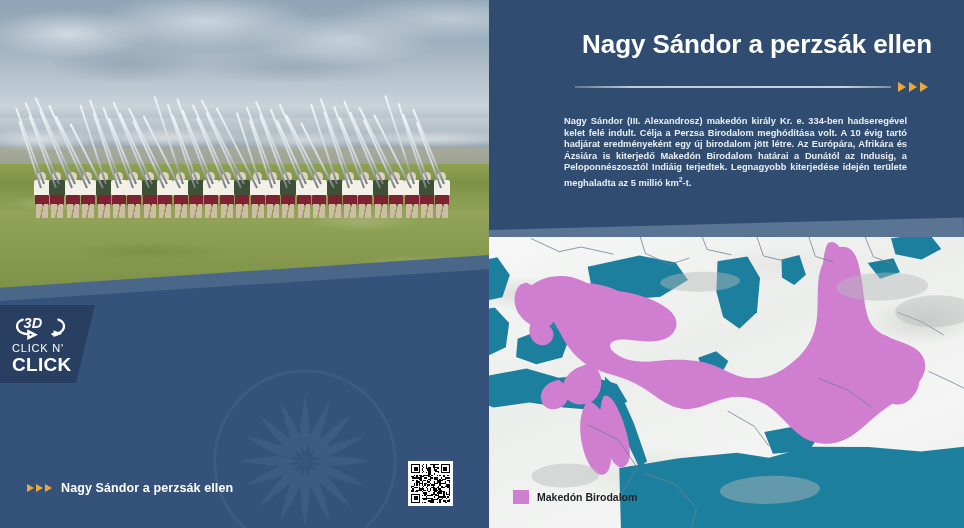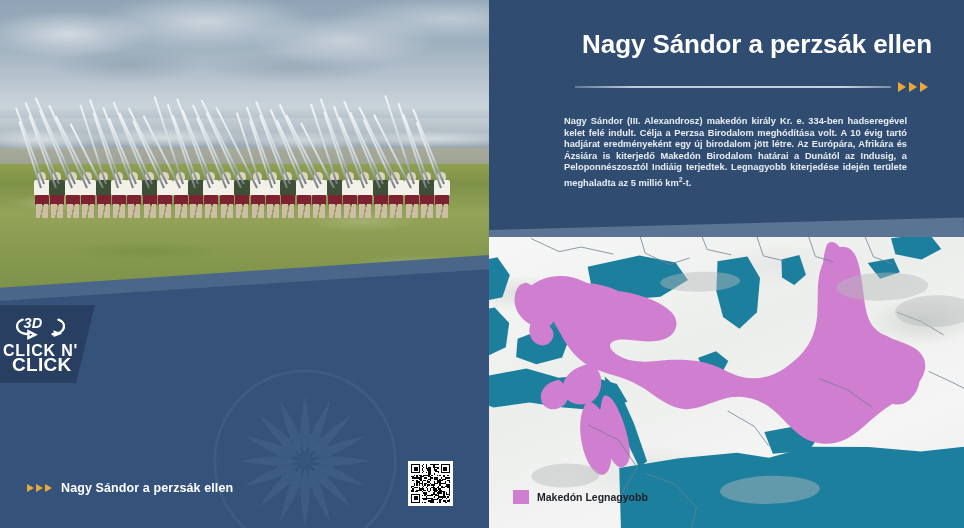--- a/index.html
+++ b/index.html
@@ -122,22 +122,22 @@
   .badge3d{
     position:absolute; left:0; top:305px;
     width:95px; height:78px;
     background:#283f62;
     clip-path: polygon(0 0, 100% 0, 80% 100%, 0 100%);
     -webkit-clip-path: polygon(0 0, 100% 0, 80% 100%, 0 100%);
     color:#ffffff;
   }
   .badge3d .b3d-logo{ position:absolute; left:12px; top:6px; width:58px; height:30px; }
   .badge3d .b3d-click{
-    position:absolute; left:3px; top:38px;
-    font-size:16px; font-weight:bold; letter-spacing:.8px; line-height:1;
+    position:absolute; left:12px; top:38px;
+    font-size:11px; font-weight:normal; letter-spacing:.8px; line-height:1;
   }
   .badge3d .b3d-learn{
     position:absolute; left:12px; top:50px;
     font-size:19px; font-weight:bold; letter-spacing:.3px; line-height:1;
   }
 
   
   .qr{
     position:absolute; left:408px; top:461px;
     width:45px; height:45px;
@@ -985,17 +985,17 @@
           <ellipse cx="418" cy="70" rx="46" ry="14"></ellipse>
           <ellipse cx="470" cy="96" rx="40" ry="16"></ellipse>
           <ellipse cx="300" cy="270" rx="50" ry="14"></ellipse>
           <ellipse cx="96" cy="250" rx="34" ry="12"></ellipse>
         </g>
       </svg>
     </div>
 
     <div class="legend">
       <span class="legend-swatch"></span>
-      <span class="legend-label">Makedón Legnagyobb</span>
+      <span class="legend-label">Makedón Birodalom</span>
     </div>
   </div>
 
 </div>
 
 </body></html>

